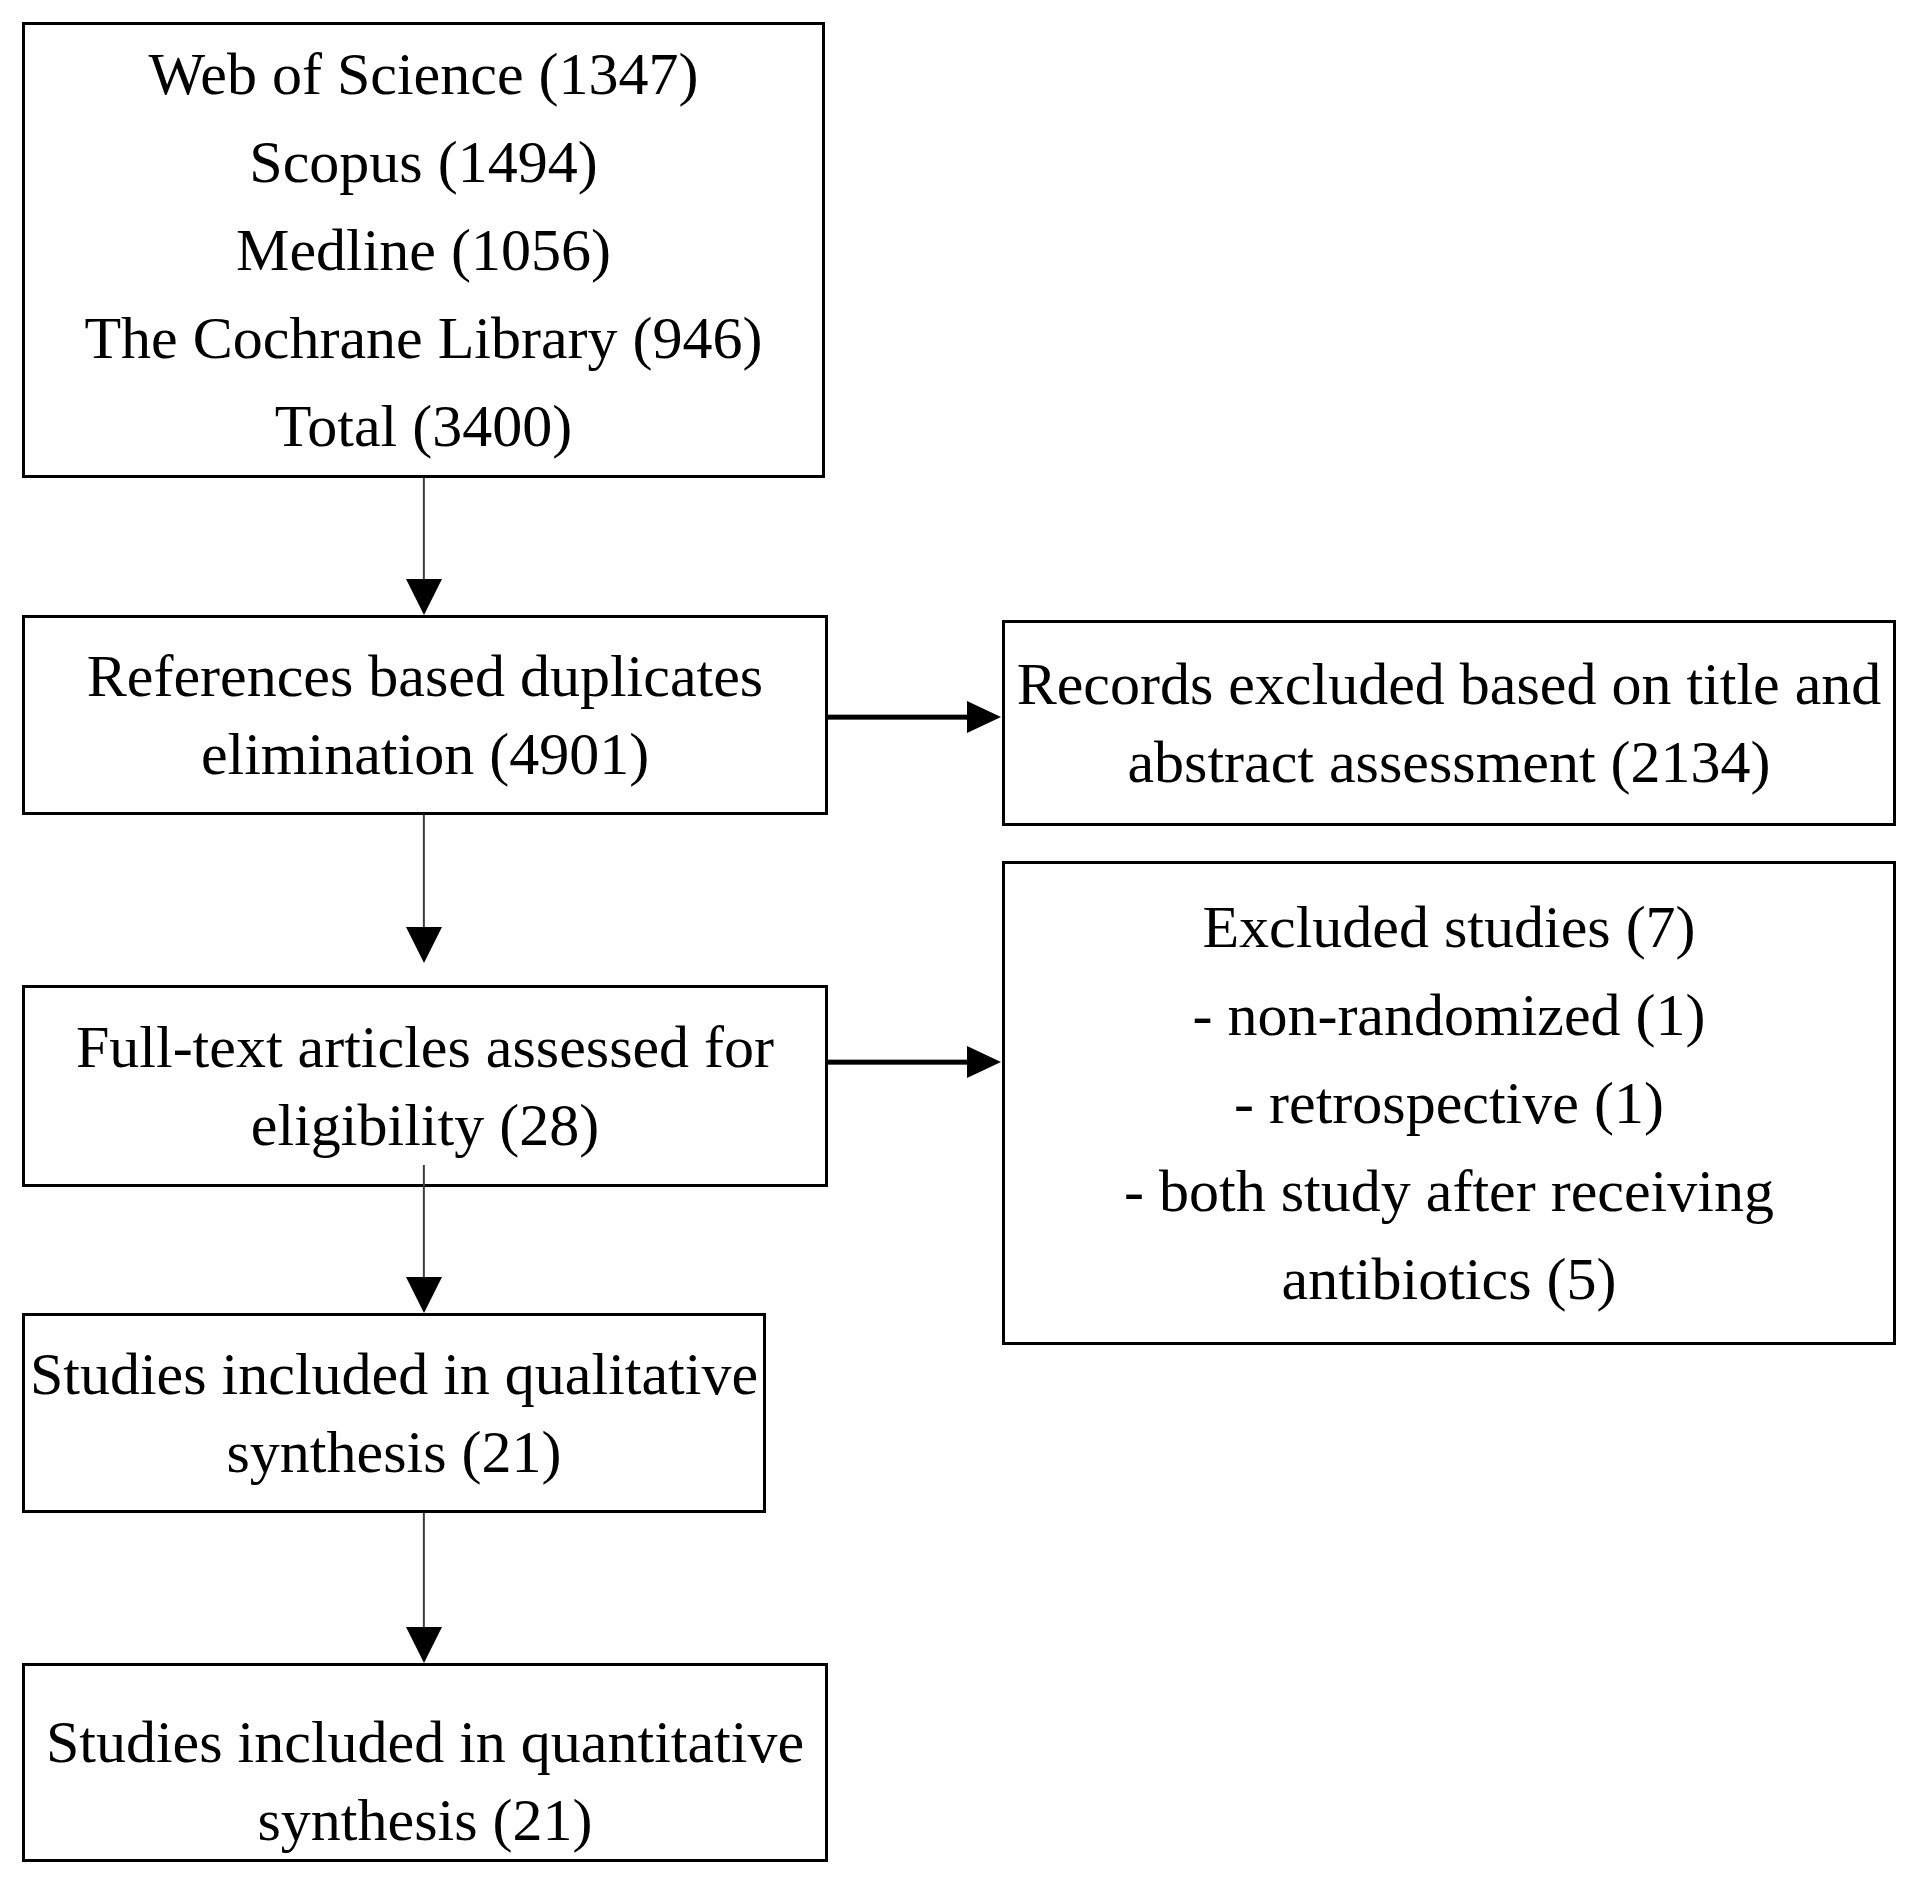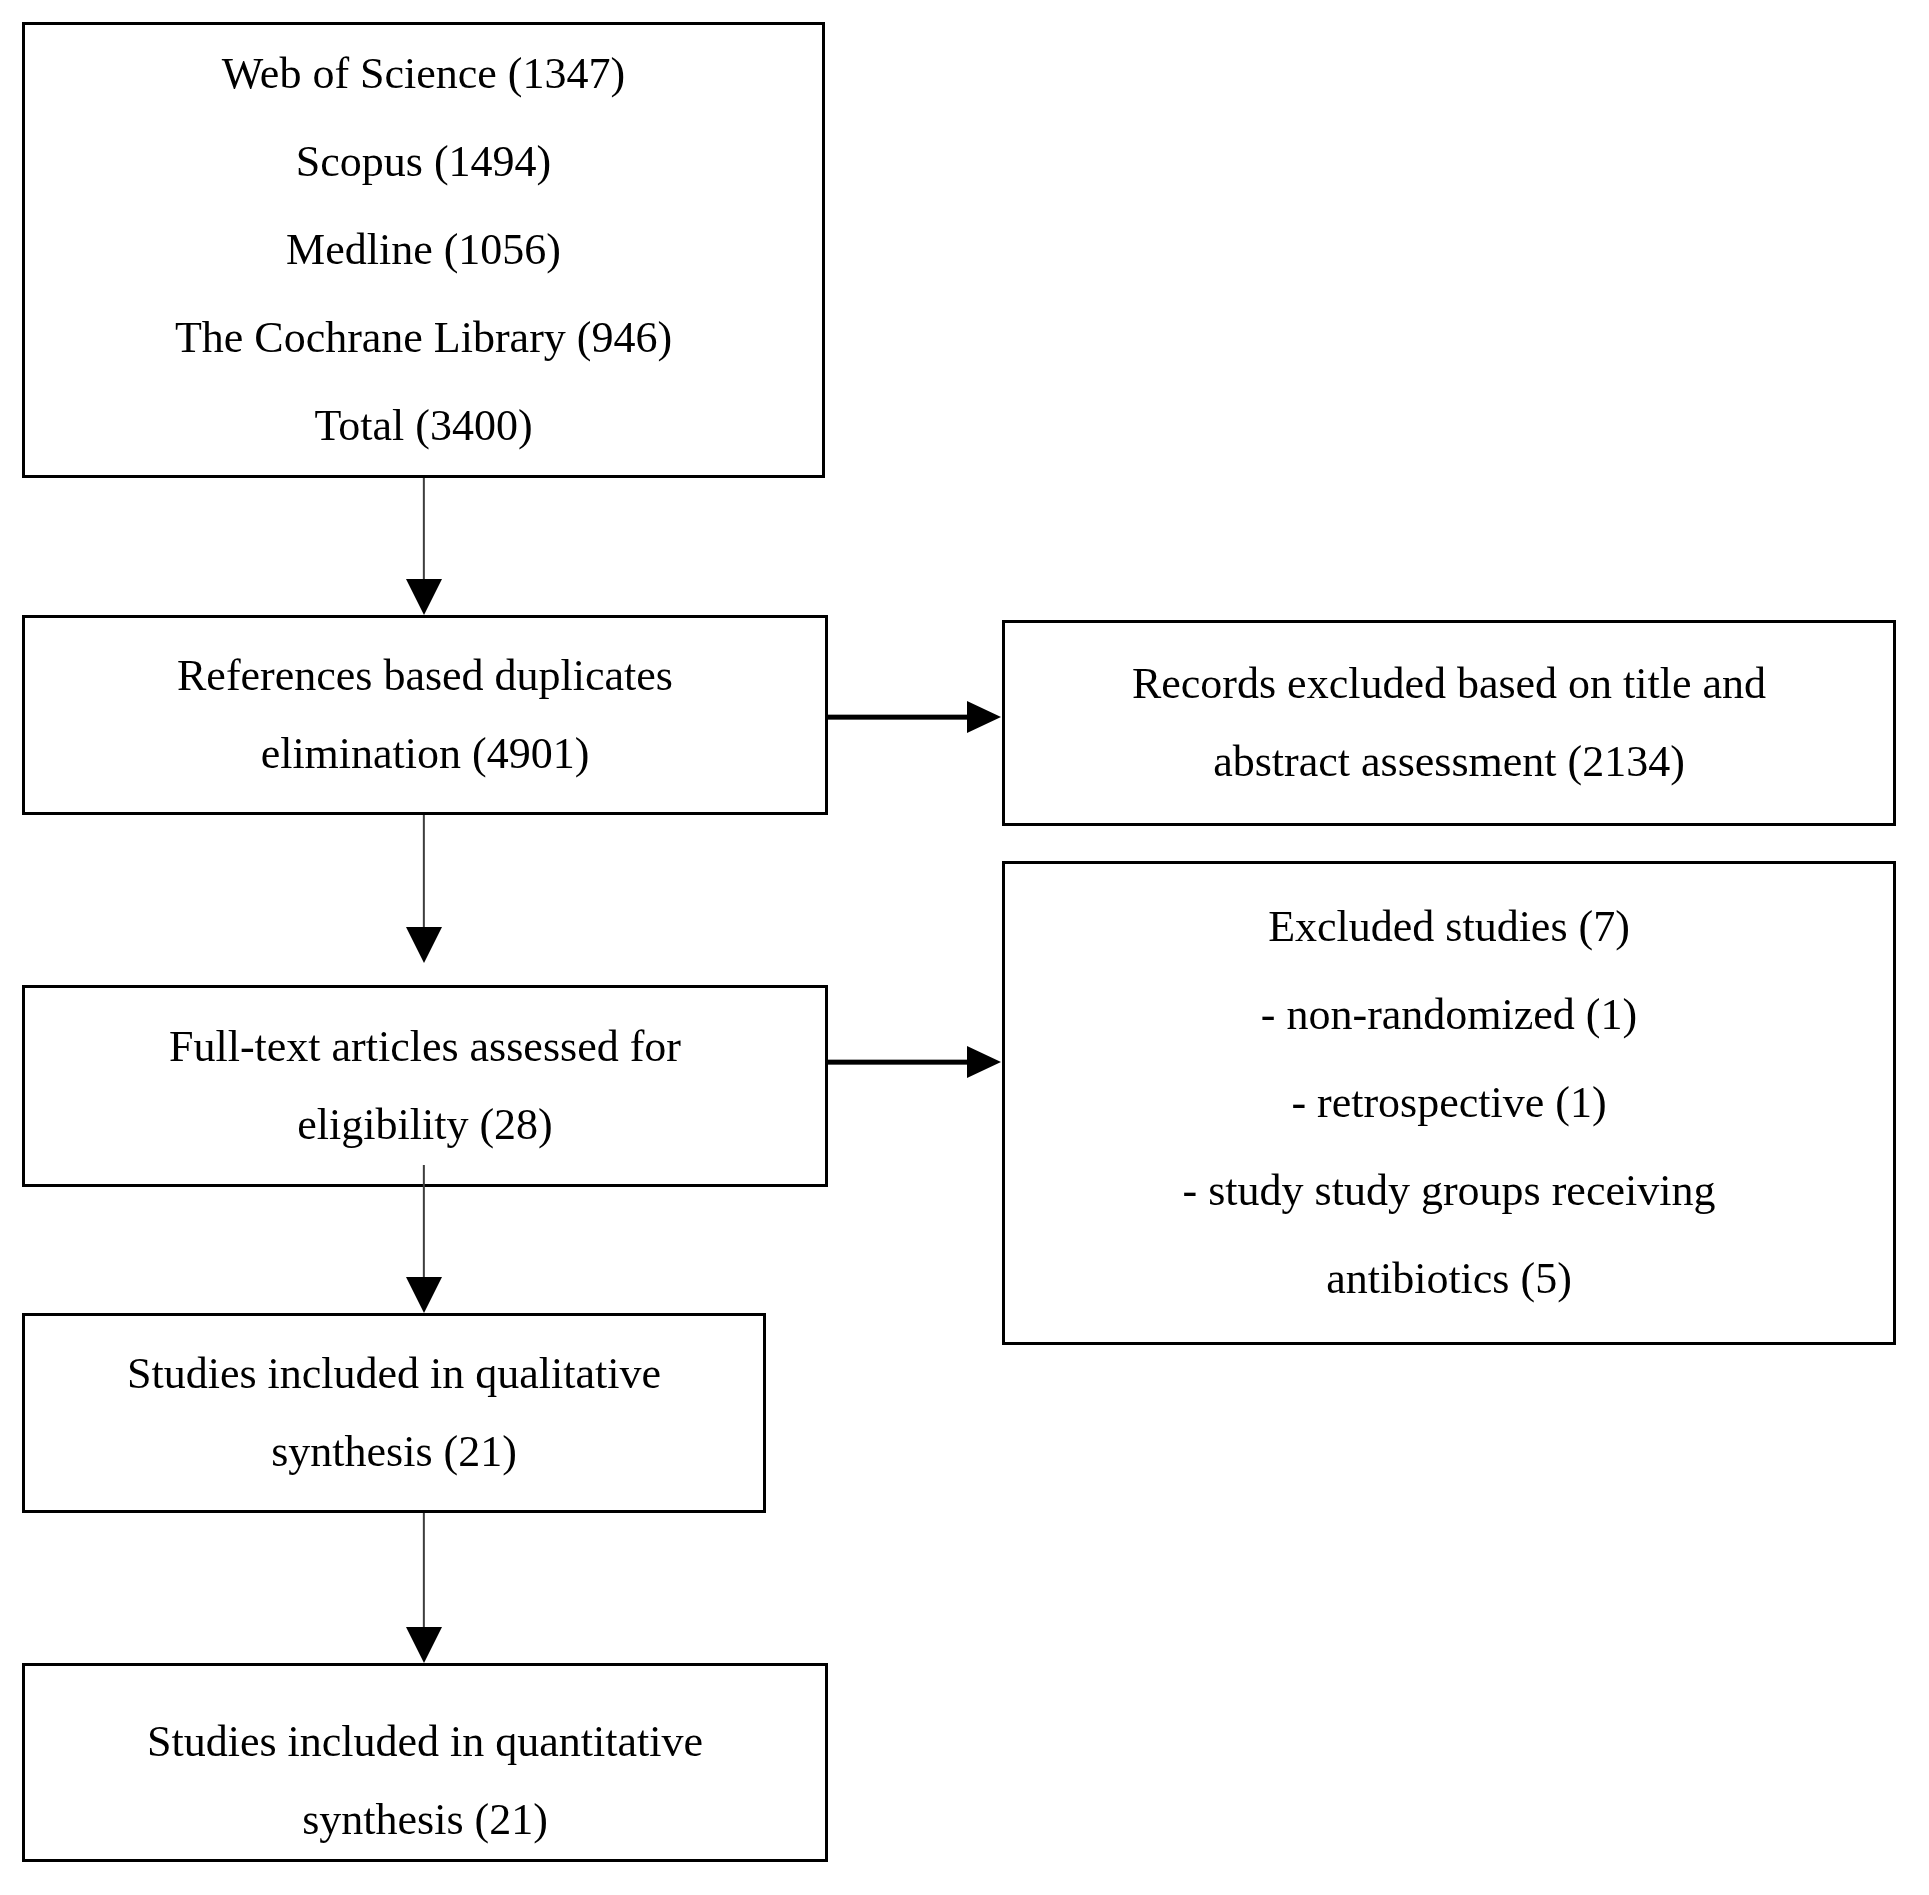--- a/index.html
+++ b/index.html
@@ -17,21 +17,21 @@
     border: 3.9px solid #000000;
     background: #ffffff;
     display: flex;
     flex-direction: column;
     justify-content: center;
     align-items: center;
     text-align: center;
   }
   .box .line {
     width: 100%;
-    font-size: 44px;
+    font-size: 60px;
     line-height: 78px;
     white-space: nowrap;
   }
   .box.tall .line { line-height: 88px; }
   
   .varrow { position: absolute; width: 34px; }
   .vline {
     position: absolute;
     left: 50%; transform: translateX(-50%);
     top: 0; bottom: 30px;
@@ -109,21 +109,21 @@
 
   <div class="harrow" style="left:827px; top:1045px; width:174px;">
     <div class="hline"></div>
     <div class="hhead"></div>
   </div>
 
   <div class="box tall" style="left:1002px; top:861px; width:894px; height:484px;">
     <div class="line">Excluded studies (7)</div>
     <div class="line">- non-randomized (1)</div>
     <div class="line">- retrospective (1)</div>
-    <div class="line">- study study groups receiving</div>
+    <div class="line">- both study after receiving</div>
     <div class="line">antibiotics (5)</div>
   </div>
 
   <div class="varrow" style="left:407px; top:1165px; height:148px;">
     <div class="vline"></div>
     <div class="vhead"></div>
   </div>
 
   <div class="box" style="left:22px; top:1313px; width:744px; height:200px;">
     <div class="line">Studies included in qualitative</div>

